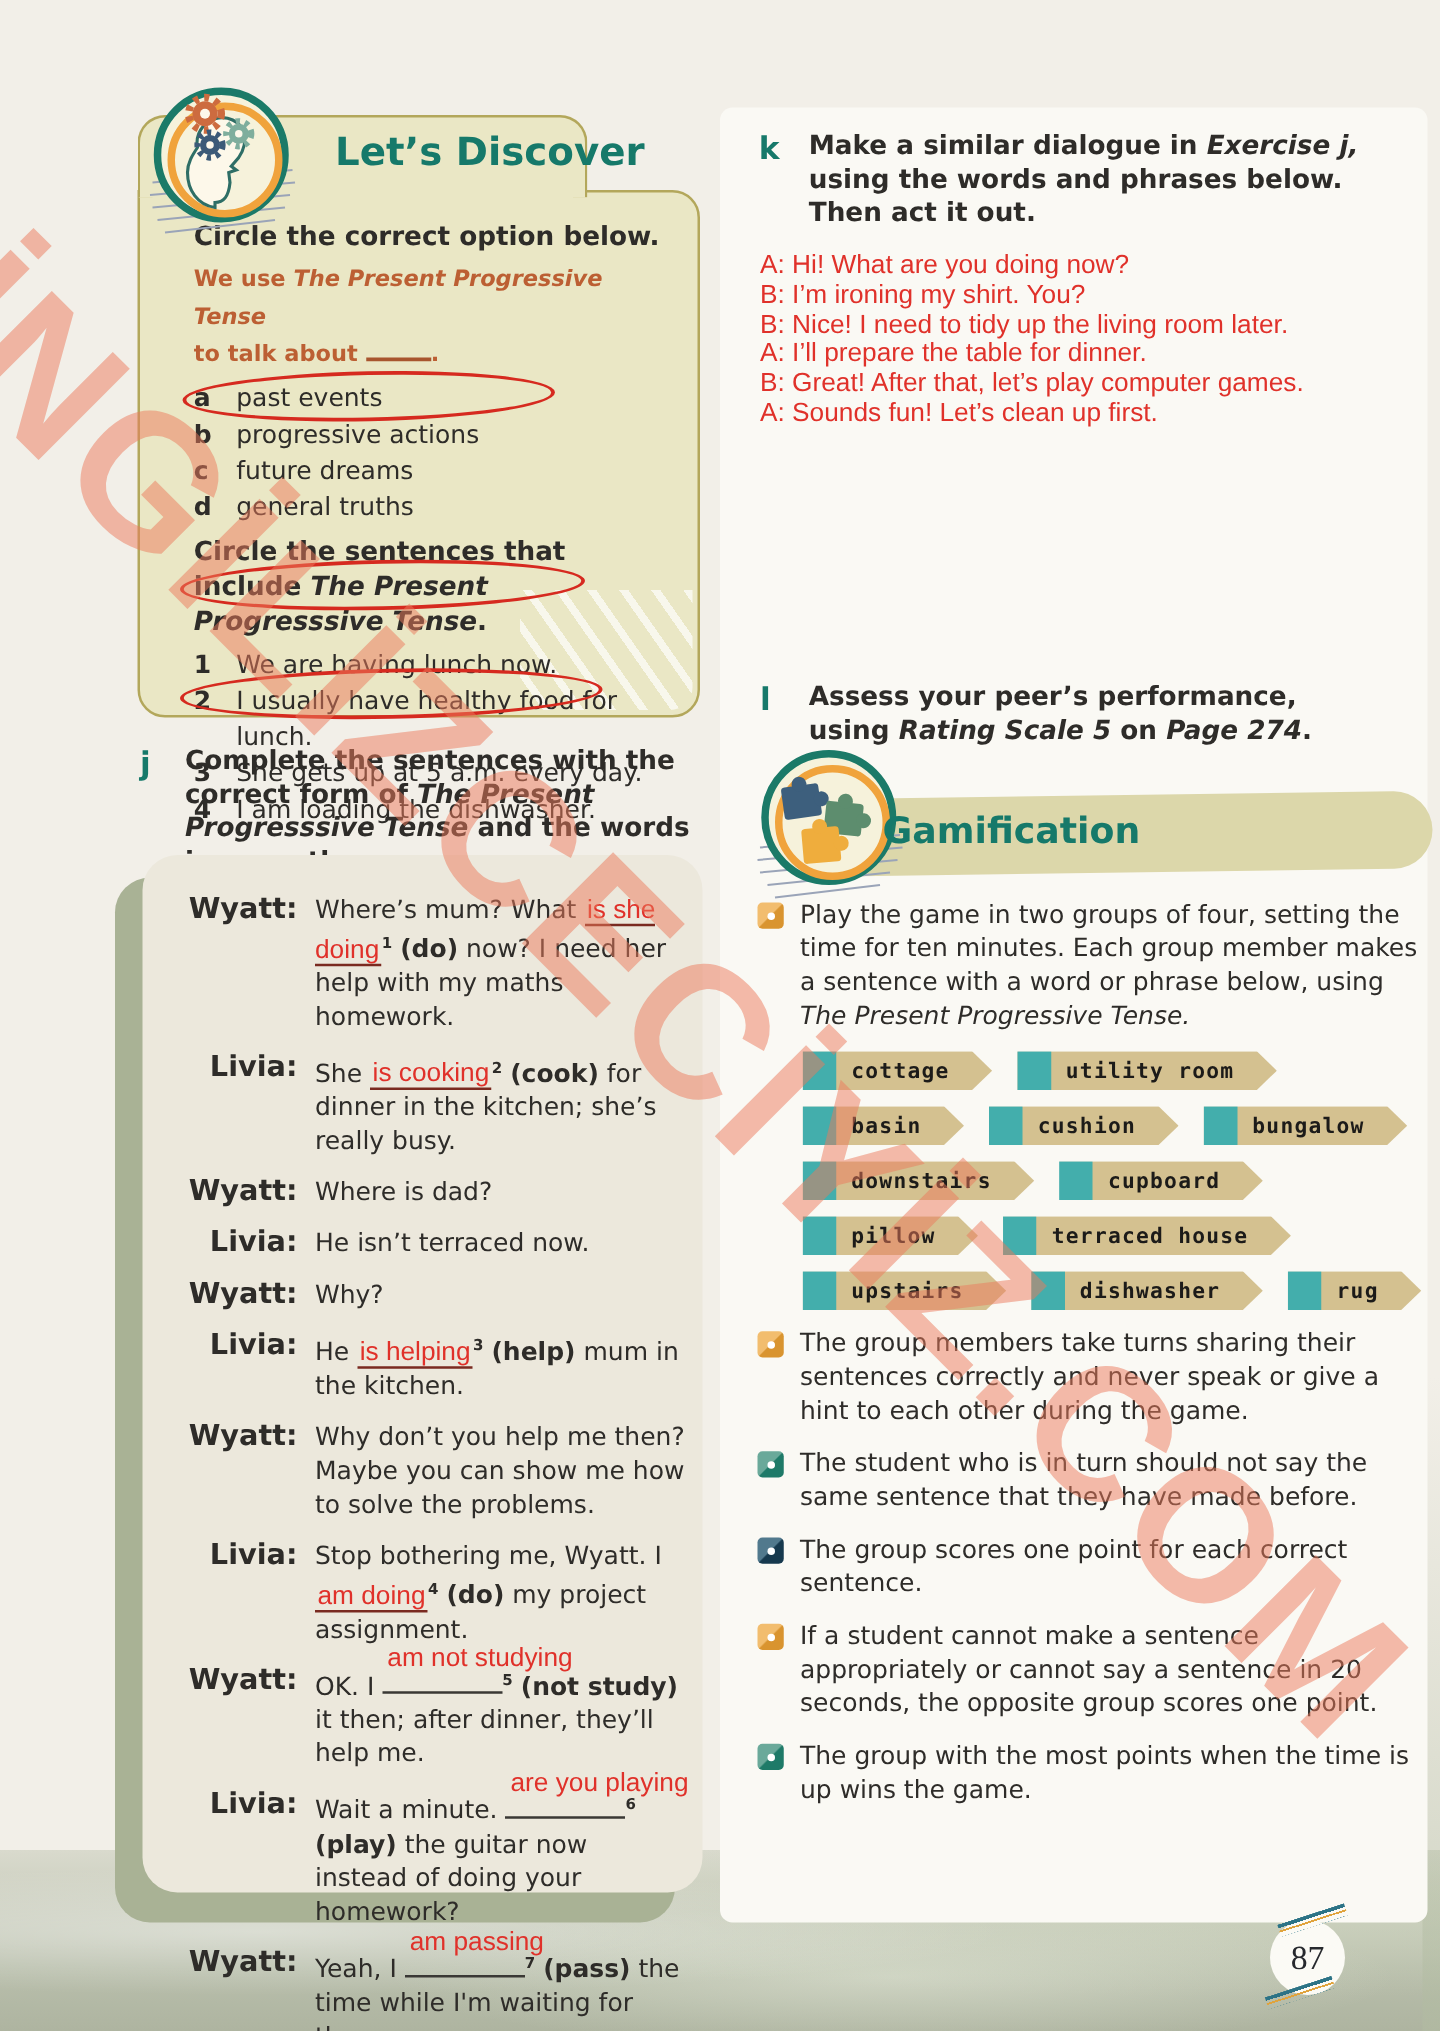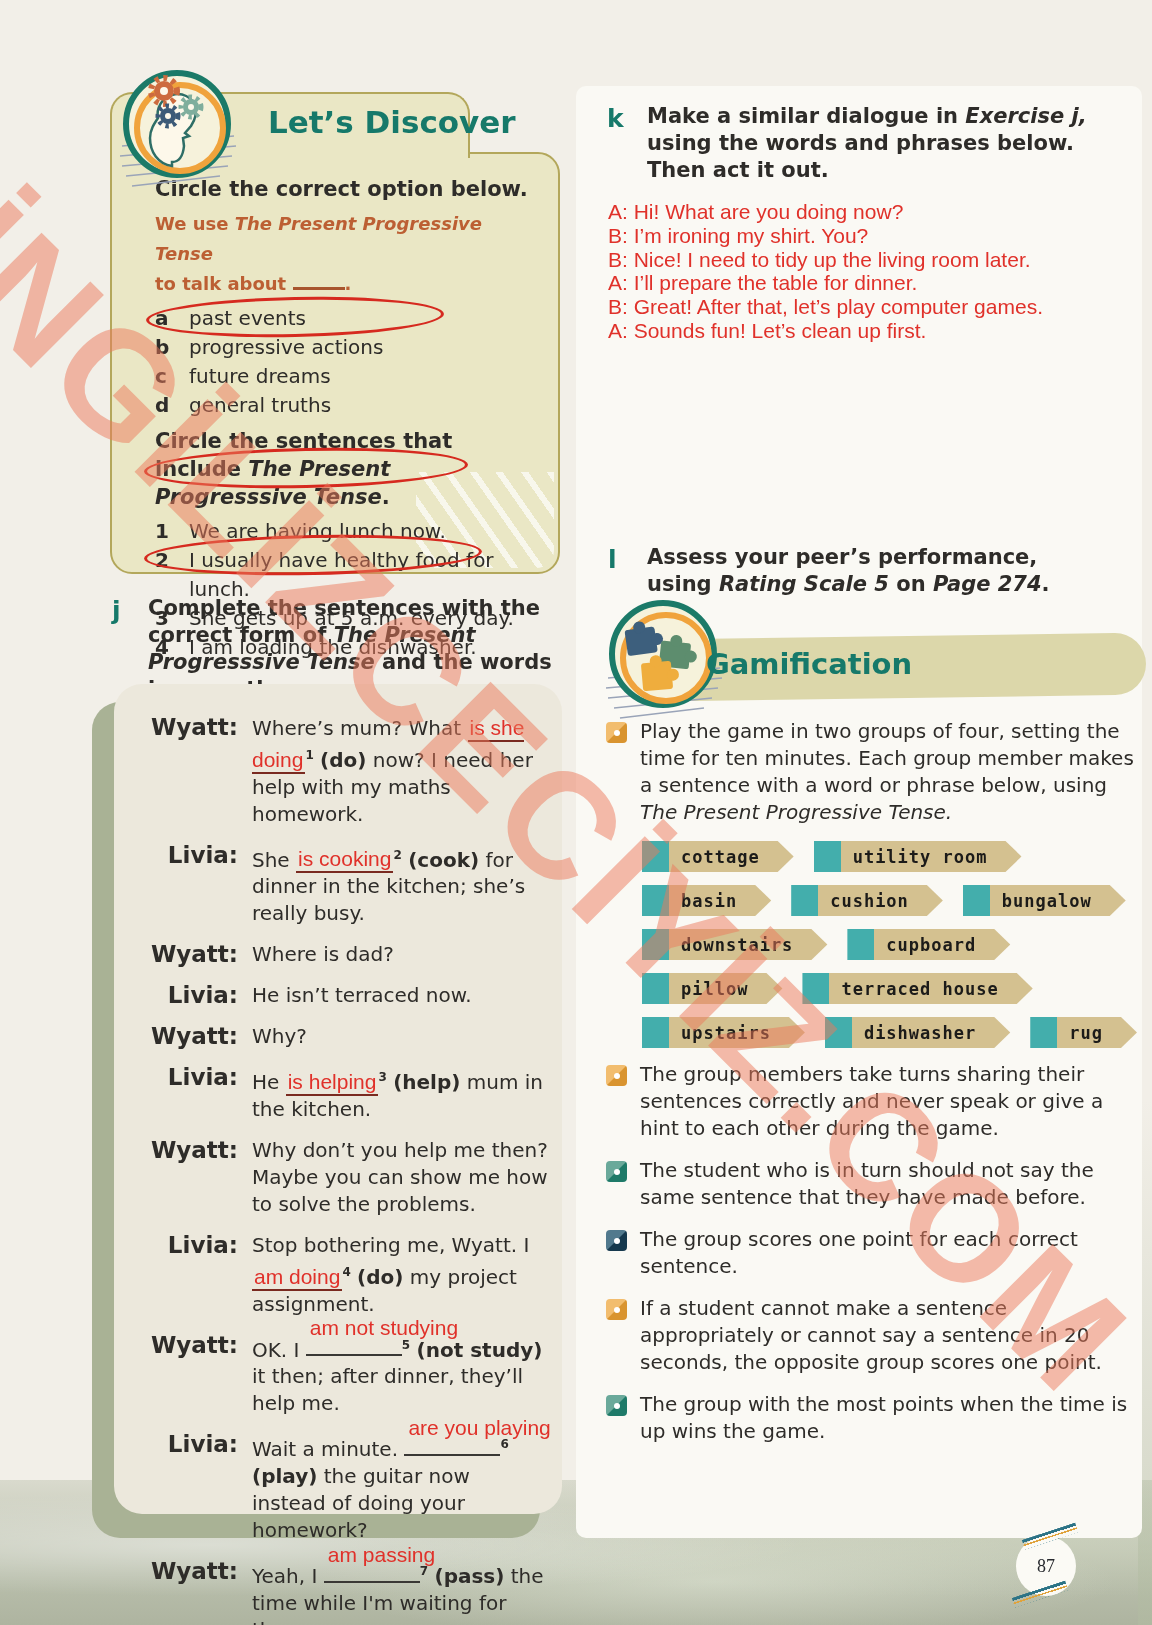--- a/index.html
+++ b/index.html
@@ -86,21 +86,21 @@
   .tag{display:flex;align-items:center;height:31px;background:#d4c190;
         clip-path:polygon(0 0,calc(100% - 16px) 0,100% 50%,calc(100% - 16px) 100%,0 100%);
         padding-right:26px;filter:drop-shadow(2px 2px 1px rgba(120,100,60,.35))}
   .tag-square{width:27px;height:31px;background:#43aeac}
   .tag-text{font-family:"DejaVu Sans Mono",monospace;font-weight:bold;font-size:17px;
         letter-spacing:1px;padding:0 8px 0 12px;color:#1c1b19}
 
   
   .page-badge{position:absolute;left:1016px;top:1536px;width:60px;height:60px;background:#fbfaf5;
         border-radius:50%;z-index:10;display:flex;align-items:center;justify-content:center;
-        font-family:"Liberation Serif",serif;font-size:18px;color:#27292e}
+        font-family:"Liberation Serif",serif;font-size:27px;color:#27292e}
   .badge-stripe{position:absolute;width:56px;height:10px;z-index:11;
         background:repeating-linear-gradient(to bottom,#2c7386 0 3px,transparent 3px 5px,#e0a33c 5px 6.5px,transparent 6.5px 10px);
         transform:rotate(-18deg)}
   .stripe-top{left:1022px;top:1531px}
   .stripe-bottom{left:1012px;top:1589px}
 
   i{font-style:italic}
 </style>
 </head>
 <body>

